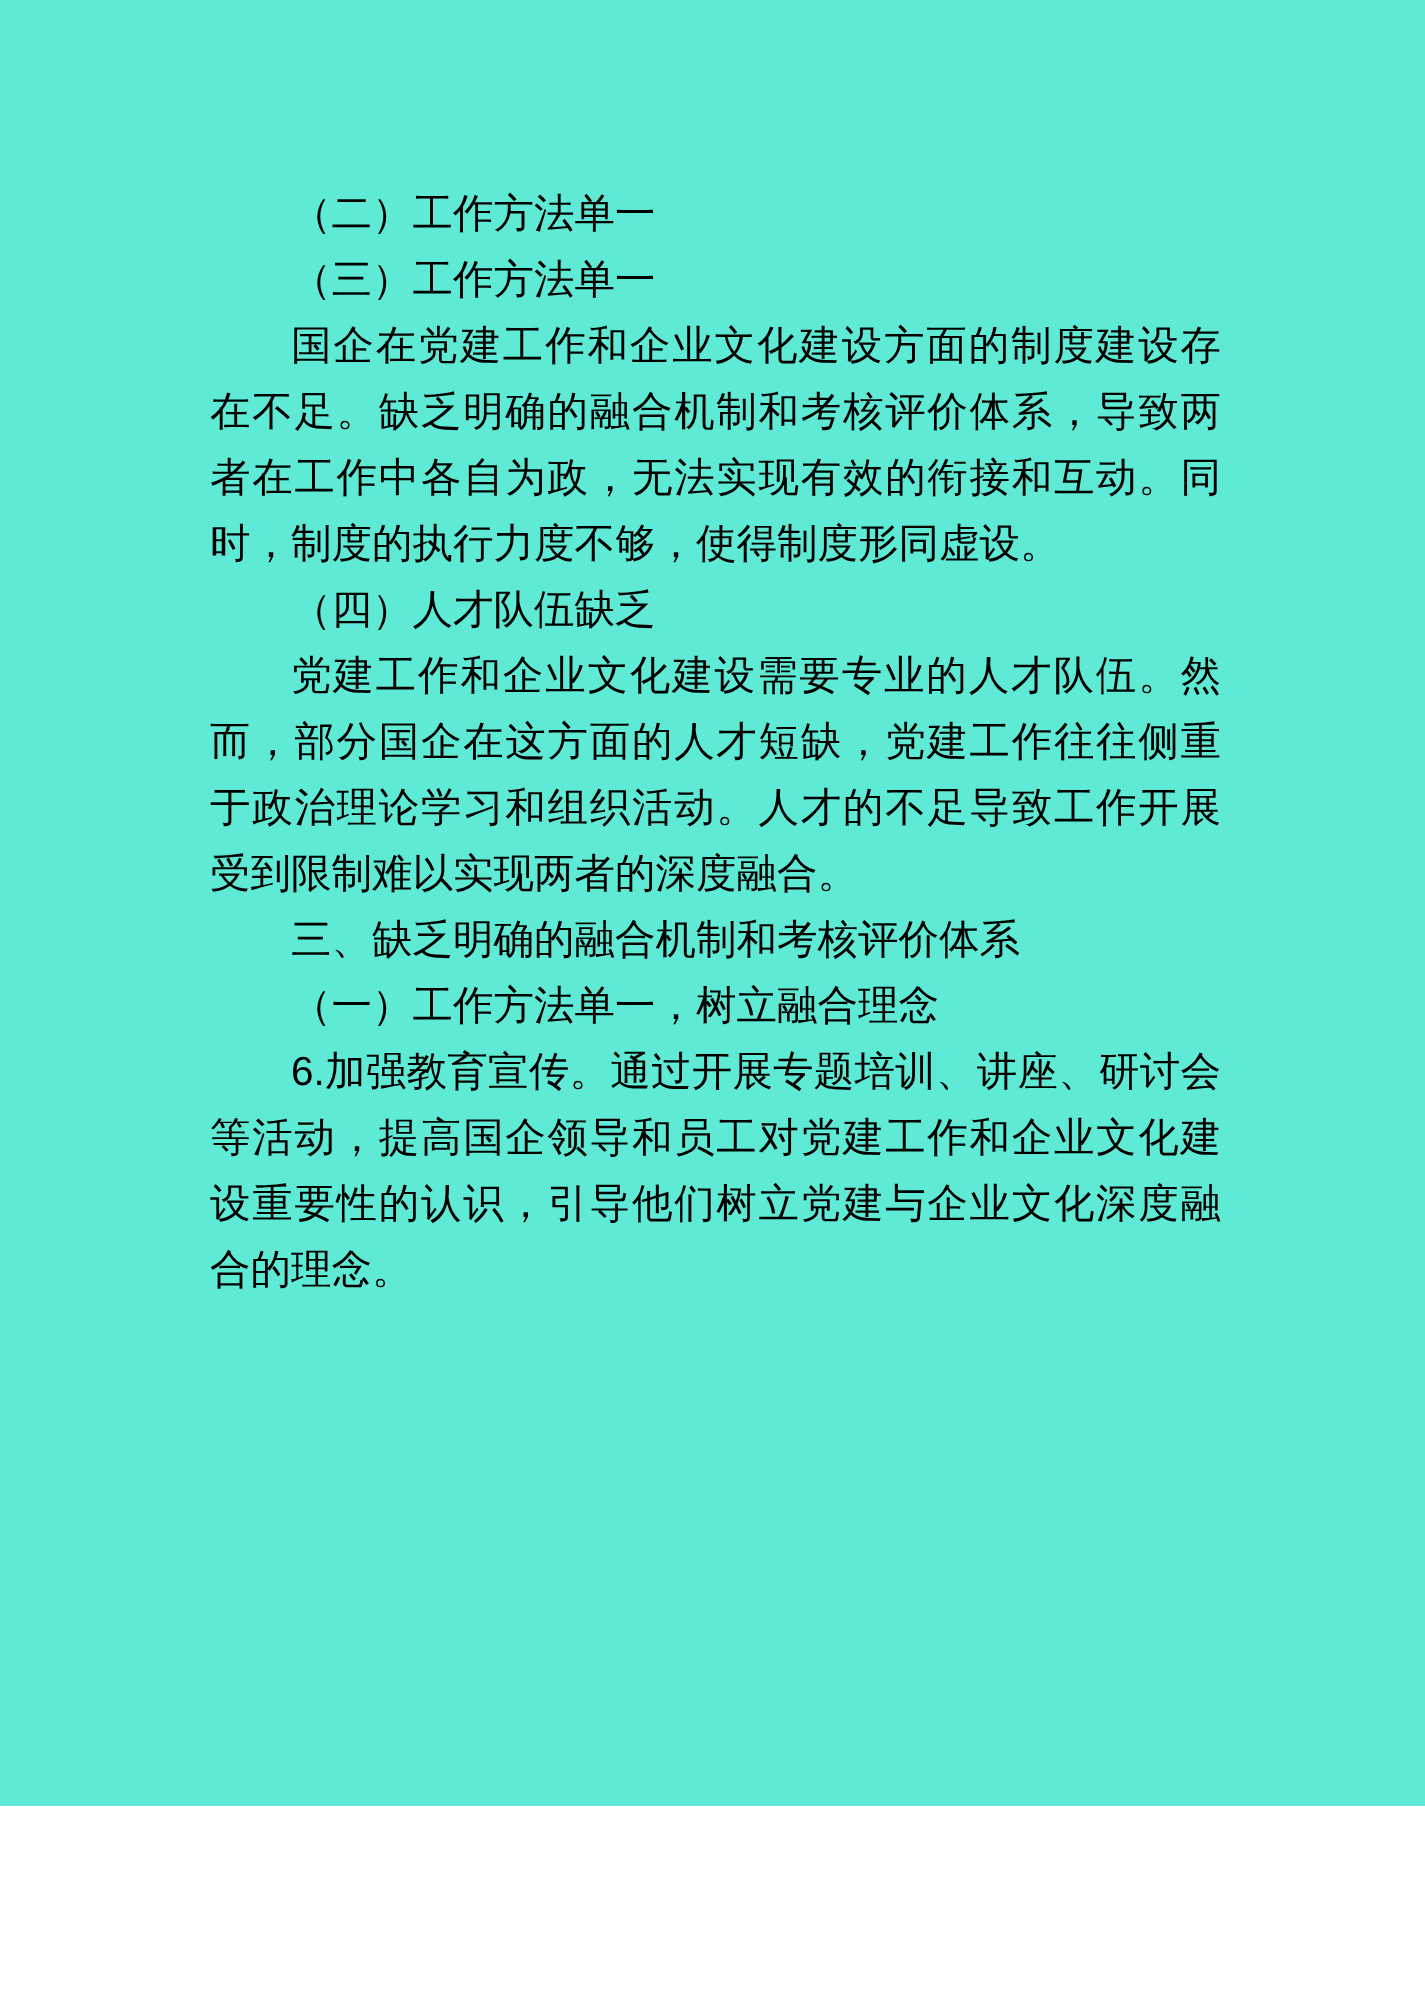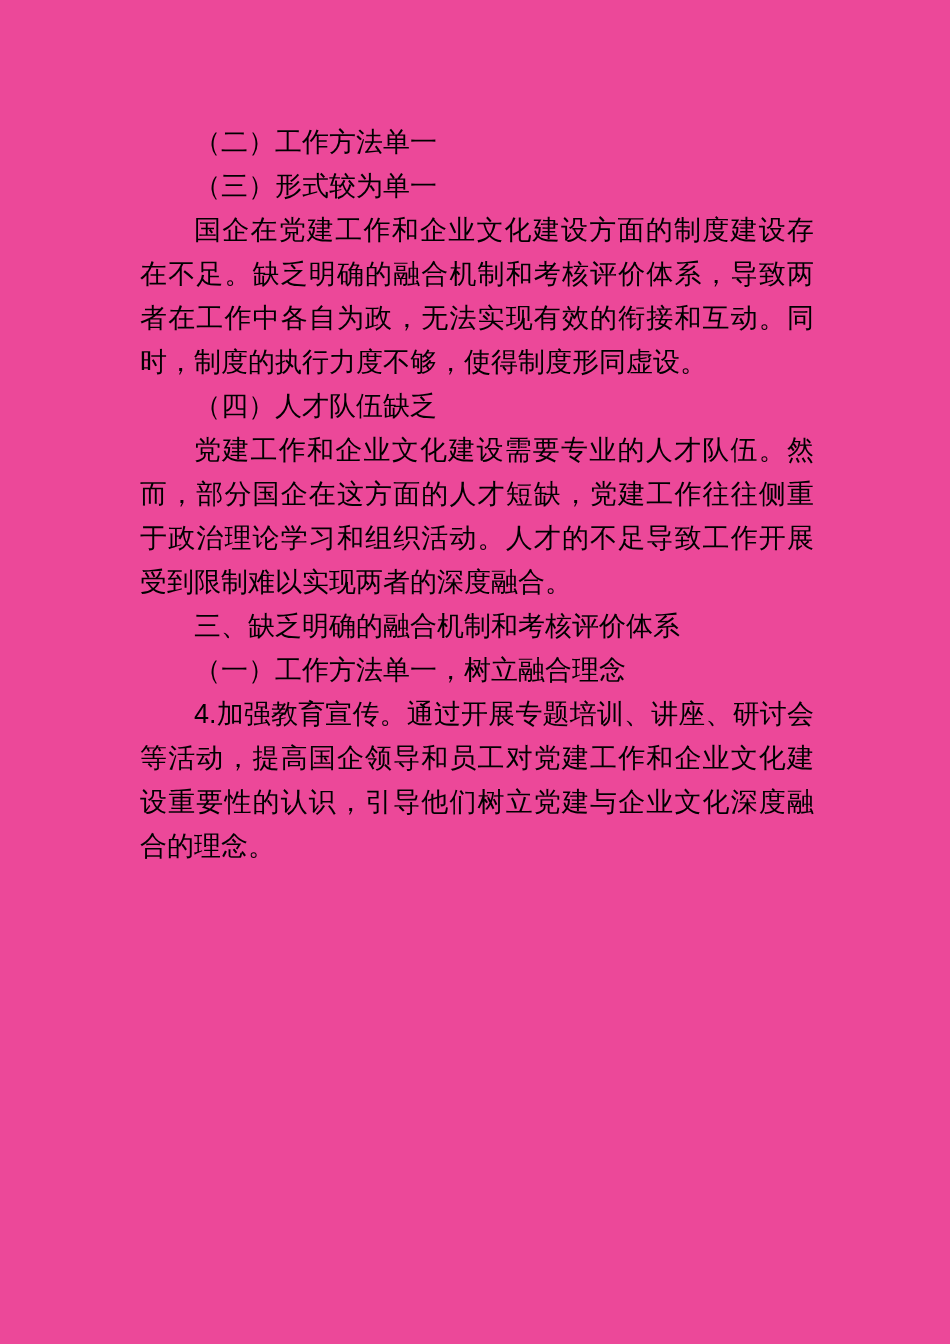--- a/index.html
+++ b/index.html
@@ -3,22 +3,22 @@
 <meta charset="utf-8">
 <style>
   html, body {
     margin: 0;
     padding: 0;
     background: #ffffff;
   }
   .page {
     position: relative;
     width: 950px;
-    height: 1344px;
-    background: #ec4899;
+    height: 1204px;
+    background: #5eead4;
     overflow: hidden;
   }
   .content {
     position: absolute;
     left: 140px;
     top: 120px;
     width: 674px;
   }
   .para {
     margin: 0;
@@ -31,21 +31,21 @@
     text-indent: 2em;
     word-break: break-all;
   }
 </style>
 </head>
 <body>
 
 <div class="page">
   <div class="content">
     <p class="para">（二）工作方法单一</p>
-    <p class="para">（三）形式较为单一</p>
+    <p class="para">（三）工作方法单一</p>
     <p class="para">国企在党建工作和企业文化建设方面的制度建设存在不足。缺乏明确的融合机制和考核评价体系，导致两者在工作中各自为政，无法实现有效的衔接和互动。同时，制度的执行力度不够，使得制度形同虚设。</p>
     <p class="para">（四）人才队伍缺乏</p>
     <p class="para">党建工作和企业文化建设需要专业的人才队伍。然而，部分国企在这方面的人才短缺，党建工作往往侧重于政治理论学习和组织活动。人才的不足导致工作开展受到限制难以实现两者的深度融合。</p>
     <p class="para">三、缺乏明确的融合机制和考核评价体系</p>
     <p class="para">（一）工作方法单一，树立融合理念</p>
-    <p class="para">4.加强教育宣传。通过开展专题培训、讲座、研讨会等活动，提高国企领导和员工对党建工作和企业文化建设重要性的认识，引导他们树立党建与企业文化深度融合的理念。</p>
+    <p class="para">6.加强教育宣传。通过开展专题培训、讲座、研讨会等活动，提高国企领导和员工对党建工作和企业文化建设重要性的认识，引导他们树立党建与企业文化深度融合的理念。</p>
   </div>
 </div>
 
 </body></html>

